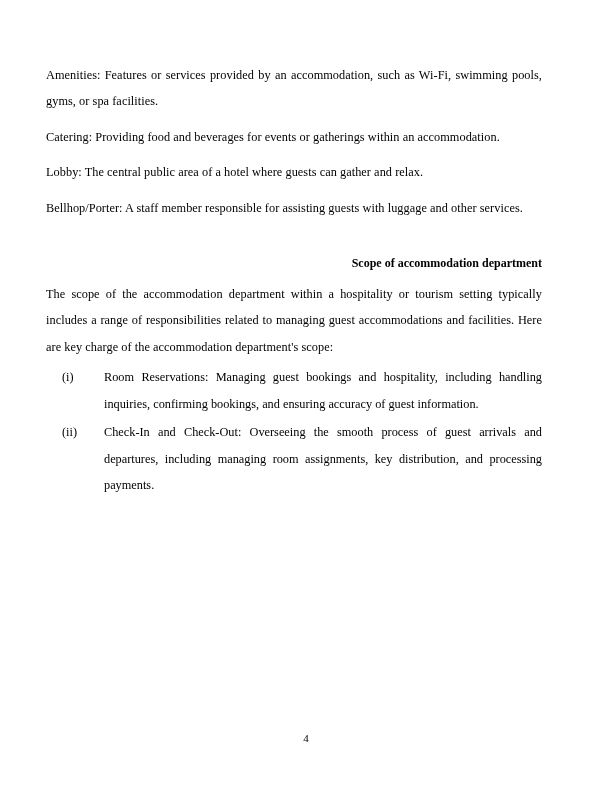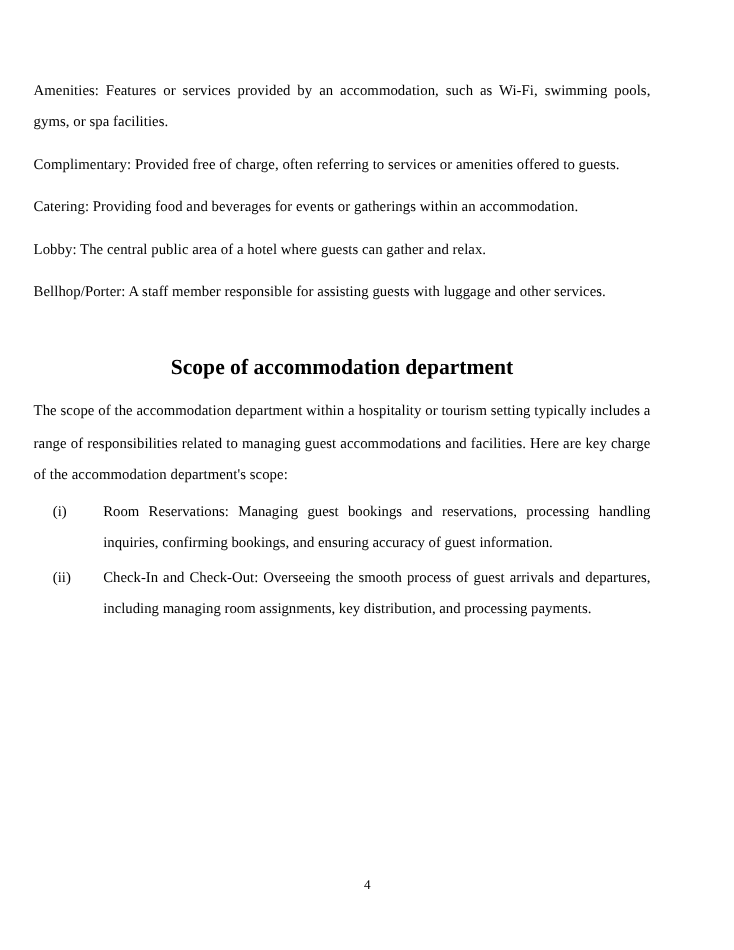--- a/index.html
+++ b/index.html
@@ -12,40 +12,40 @@
     height: 792px;
     font-family: "Liberation Serif", "DejaVu Serif", serif;
     color: #000000;
     position: relative;
     overflow: hidden;
   }
   .page {
     box-sizing: border-box;
     width: 612px;
     height: 792px;
-    padding: 62px 70px 0 28px;
+    padding: 62px 70px 0 46px;
     position: relative;
   }
   .para {
     font-size: 12.3px;
     line-height: 2.15;
     text-align: justify;
     text-justify: inter-word;
     margin: 0 0 9px 0;
     letter-spacing: 0.05px;
   }
   .para:last-of-type {
     margin-bottom: 0;
   }
   .heading {
-    font-size: 18px;
+    font-size: 12px;
     font-weight: bold;
     line-height: 2.15;
     margin: 30px 0 4px 0;
-    text-align: center;
+    text-align: right;
   }
   .body-block {
     margin-top: 0;
   }
   ol.roman-list {
     list-style: none;
     margin: 4px 0 0 0;
     padding: 0;
   }
   ol.roman-list > li {
@@ -74,34 +74,33 @@
     font-family: "Liberation Serif", "DejaVu Serif", serif;
   }
 </style>
 </head>
 <body>
 
 <div class="page">
 
   <div class="body-block">
     <p class="para">Amenities: Features or services provided by an accommodation, such as Wi-Fi, swimming pools, gyms, or spa facilities.</p>
-    <p class="para">Complimentary: Provided free of charge, often referring to services or amenities offered to guests.</p>
     <p class="para">Catering: Providing food and beverages for events or gatherings within an accommodation.</p>
     <p class="para">Lobby: The central public area of a hotel where guests can gather and relax.</p>
     <p class="para">Bellhop/Porter: A staff member responsible for assisting guests with luggage and other services.</p>
   </div>
 
   <h2 class="heading">Scope of accommodation department</h2>
 
   <p class="para">The scope of the accommodation department within a hospitality or tourism setting typically includes a range of responsibilities related to managing guest accommodations and facilities. Here are key charge of the accommodation department's scope:</p>
 
   <ol class="roman-list">
     <li>
       <span class="marker">(i)</span>
-      <span>Room Reservations: Managing guest bookings and reservations, processing handling inquiries, confirming bookings, and ensuring accuracy of guest information.</span>
+      <span>Room Reservations: Managing guest bookings and hospitality, including handling inquiries, confirming bookings, and ensuring accuracy of guest information.</span>
     </li>
     <li>
       <span class="marker">(ii)</span>
       <span>Check-In and Check-Out: Overseeing the smooth process of guest arrivals and departures, including managing room assignments, key distribution, and processing payments.</span>
     </li>
   </ol>
 
   <div class="page-number">4</div>
 
 </div>

